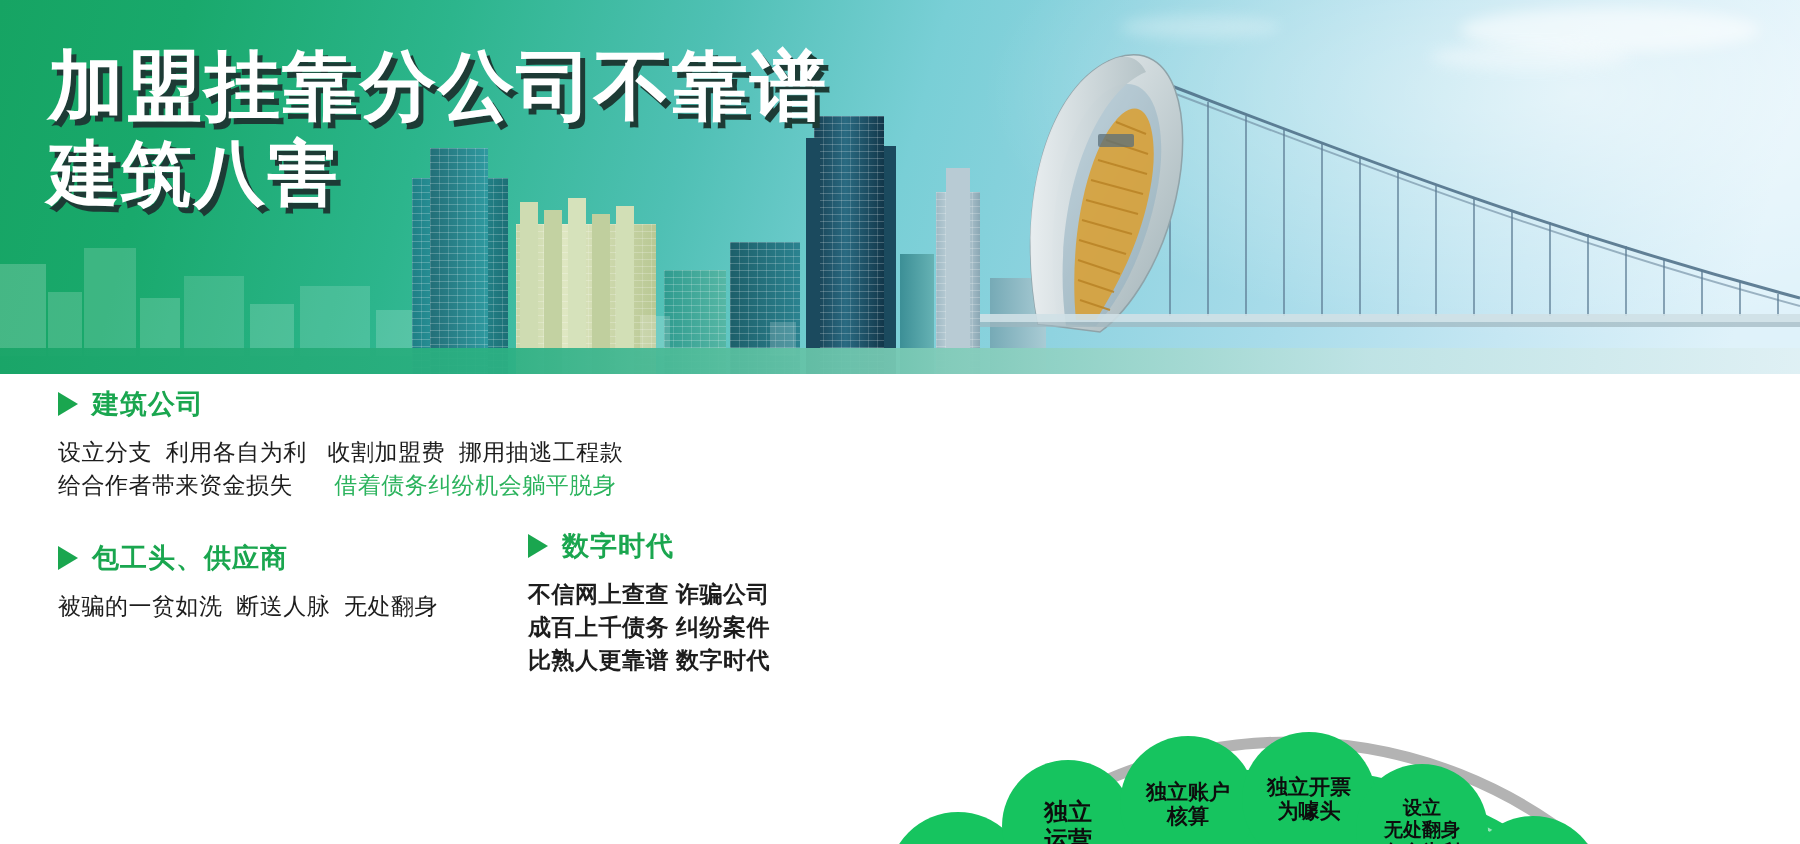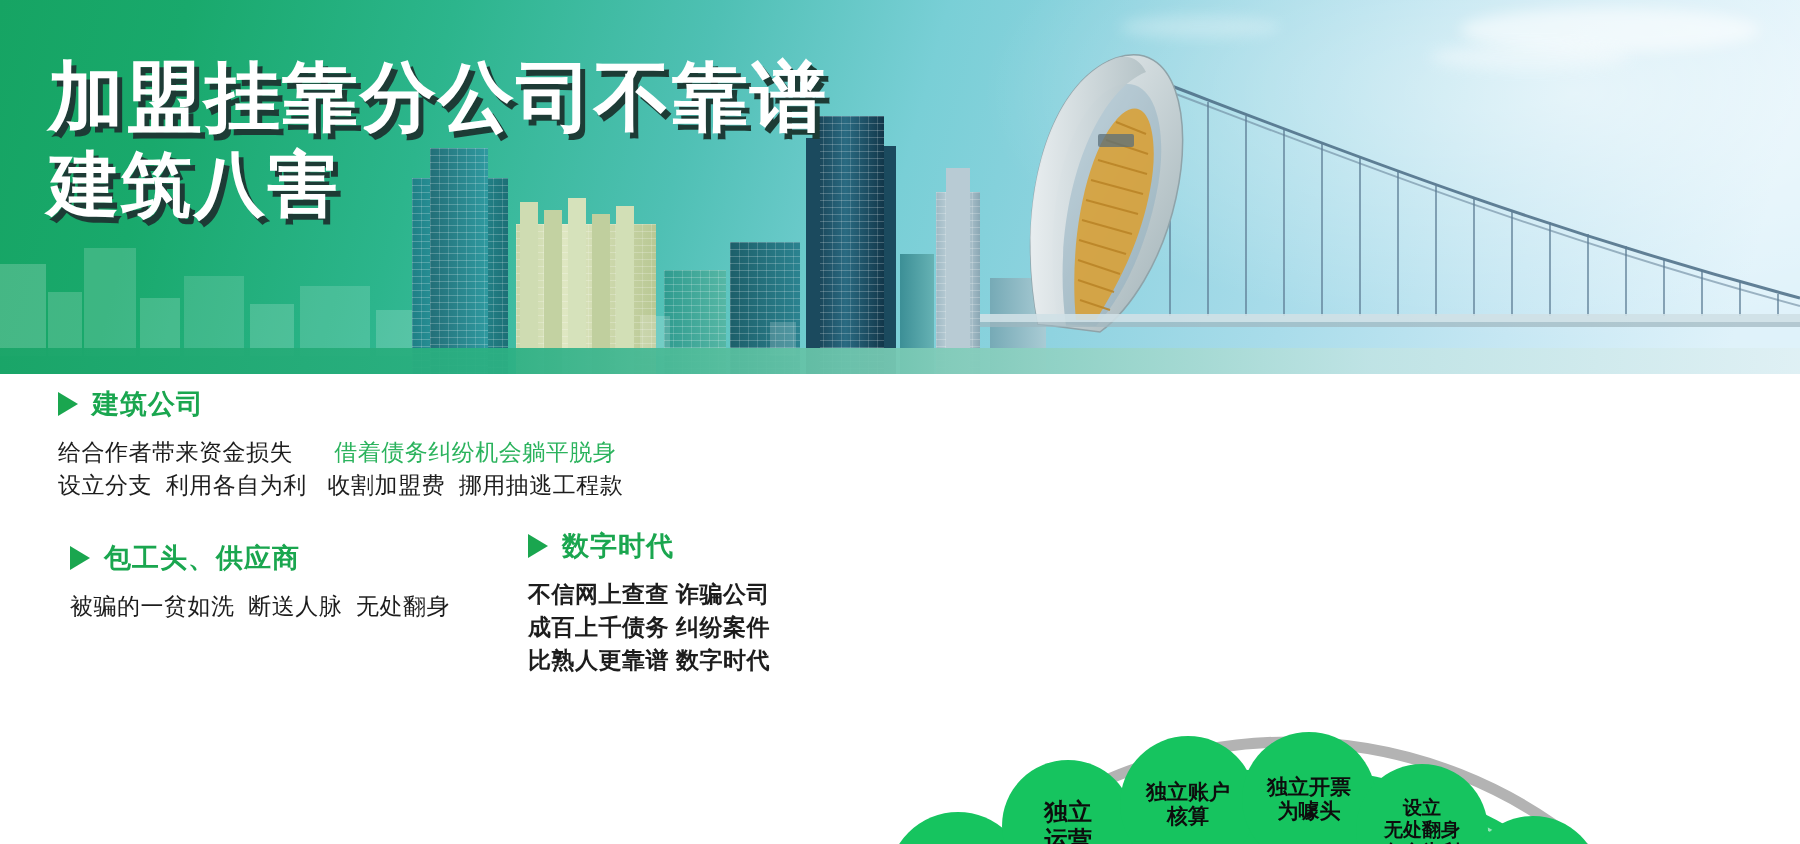--- a/index.html
+++ b/index.html
@@ -27,21 +27,21 @@
   .cloud {
     position:absolute; background:rgba(255,255,255,.55);
     border-radius:50%; filter: blur(7px);
   }
   .c1 { right:40px;  top:8px;   width:300px; height:44px; }
   .c2 { right:170px; top:44px;  width:200px; height:26px; opacity:.7;}
   .c3 { right:520px; top:16px;  width:160px; height:22px; opacity:.5;}
 
   
   .headline {
-    position:absolute; left:48px; top:55px; z-index:6;
+    position:absolute; left:48px; top:44px; z-index:6;
     color:#ffffff;
     font-weight:bold;
     letter-spacing:2px;
     text-shadow: 5px 6px 0 #1d3b35;
   }
   .h-line1 { font-size:76px; line-height:84px; }
   .h-line2 { font-size:71px; line-height:86px; margin-top:3px; }
 
   
   .skyline { position:absolute; left:0; bottom:0; width:1800px; height:290px; }
@@ -265,43 +265,43 @@
   <div class="content">
 
     <div class="left-col">
 
       <div>
         <div class="sec-head">
           <span class="tri"></span>
           <span>建筑公司</span>
         </div>
         <div style="margin-top:14px;">
+          <div class="body-line">设立分支  利用各自为利   收割加盟费  挪用抽逃工程款</div>
           <div class="body-line"><span>给合作者带来资金损失      </span><span class="green-txt">借着债务纠纷机会躺平脱身</span></div>
-          <div class="body-line">设立分支  利用各自为利   收割加盟费  挪用抽逃工程款</div>
         </div>
       </div>
 
       <div class="row2">
         <div class="col-a">
         </div>
 
         <div class="col-b">
           <div class="sec-head">
             <span class="tri"></span>
             <span>数字时代</span>
           </div>
           <div style="margin-top:14px;font-weight:bold;">
             <div class="body-line">不信网上查查 诈骗公司</div>
             <div class="body-line">成百上千债务 纠纷案件</div>
             <div class="body-line">比熟人更靠谱 数字时代</div>
           </div>
         </div>
       </div>
 
-      <div style="margin-top:38px;margin-left:12px;">
+      <div style="margin-top:38px;">
         <div class="sec-head">
           <span class="tri"></span>
           <span>包工头、供应商</span>
         </div>
         <div class="body-line" style="margin-top:14px;">被骗的一贫如洗  断送人脉  无处翻身</div>
       </div>
     </div>
 
 
     <div class="diagram">

